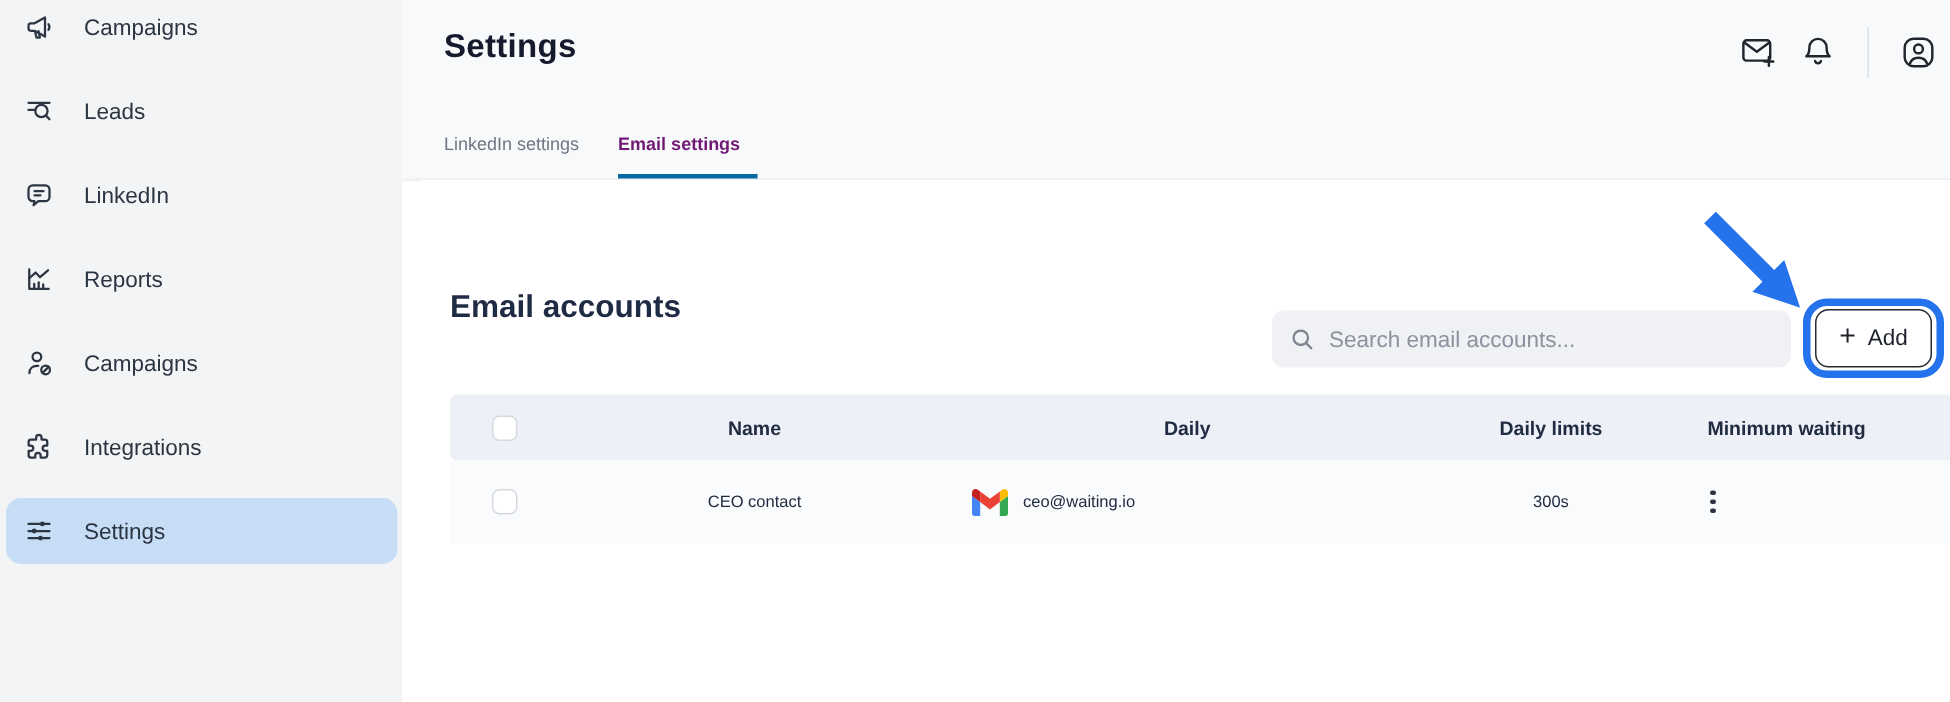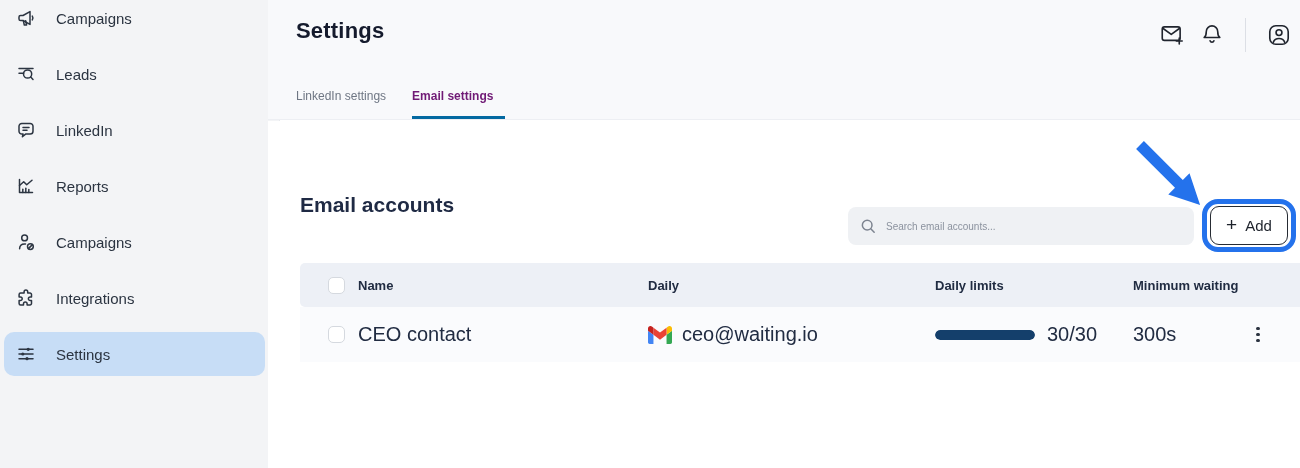--- a/index.html
+++ b/index.html
@@ -48,21 +48,21 @@
   
   .content { position:absolute; left:268px; top:121px; right:0; bottom:0; background:#fff; }
   .section-title { position:absolute; left:32px; top:32px; font-size:21px; font-weight:700; color:#1f2a44;margin-top:40px; }
   .search-box {
     position:absolute; left:580px; top:86px; width:346px; height:38px;
     background:#eff1f4; border-radius:8px; display:flex; align-items:center; padding:0 12px; gap:9px;
   }
   .search-box svg { width:17px; height:17px; flex:0 0 17px; }
   .search-box svg circle, .search-box svg path { fill:none; stroke:#7d8490; stroke-width:1.6; stroke-linecap:round; }
   .search-box input {
-    border:none; outline:none; background:transparent; font-size:10px; width:100%;
+    border:none; outline:none; background:transparent; font-size:15px; width:100%;
     font-family:"Liberation Sans", sans-serif; color:#a16207;
   }
   .search-box input::placeholder { color:#8b929e; }
   
   .annot-box {
     position:absolute; left:934px; top:78px; width:94px; height:53px;
     border:5px solid #2472ec; border-radius:16px; pointer-events:none;
   }
   .add-btn {
     position:absolute; left:942px; top:85px; width:78px; height:39px;
@@ -70,23 +70,24 @@
     display:flex; align-items:center; justify-content:center; gap:8px;
     font-size:15px; color:#1d222b; cursor:pointer;
   }
   .add-btn .plus { font-size:19px; font-weight:400; line-height:1; margin-top:-2px; }
   .annot-arrow { position:absolute; left:858px; top:18px; width:80px; height:70px; pointer-events:none; }
   
   .table { position:absolute; left:32px; top:142px; right:0; }
   .trow {
     display:grid; grid-template-columns:58px 290px 287px 198px 116px 1fr;
     align-items:center;
+    text-align:center;
   }
   .thead { height:44px; background:#edf0f6; border-radius:5px 0 0 5px; font-size:13px; font-weight:700; color:#212c42; }
-  .tbody-row { height:55px; background:#fafbfd; font-size:20px; color:#212c42; }
+  .tbody-row { height:55px; background:#fafbfd; font-size:11px; color:#212c42; }
   .cell-check { padding-left:28px; }
   .checkbox {
     display:block; width:17px; height:17px; background:#fff;
     border:1.5px solid #d5d9df; border-radius:5px; cursor:pointer;
   }
   .cell-email { display:flex; align-items:center; gap:10px; }
   .gmail { width:24px; height:18px; }
   .cell-daily { display:flex; align-items:center; gap:12px; }
   .progress-track { width:100px; height:10px; border-radius:5px; background:#e6eaf0; overflow:hidden; }
   .progress-fill { height:100%; border-radius:5px; background:#143f6b; }
@@ -241,26 +242,20 @@
       <div class="cell-email">
         <svg class="gmail" viewBox="0 0 24 18">
           <path fill="#4285f4" d="M1.636 18h3.819V8.73L0 4.64v11.724C0 17.27.732 18 1.636 18z"></path>
           <path fill="#34a853" d="M18.545 18h3.819C23.268 18 24 17.268 24 16.364V4.64l-5.455 4.09z"></path>
           <path fill="#fbbc04" d="M18.545 1.636v7.095L24 4.64V2.455c0-2.023-2.309-3.177-3.927-1.964z"></path>
           <path fill="#ea4335" d="M5.455 8.727V1.636L12 6.545l6.545-4.909V8.727L12 13.636z"></path>
           <path fill="#c5221f" d="M0 2.455v2.186l5.455 4.09V1.635L3.927.491C2.309-.722 0 .432 0 2.455z"></path>
         </svg>
         <span>ceo@waiting.io</span>
       </div>
-      <div class="cell-daily">
-        <div class="progress-track">
-          <div class="progress-fill" style="width: 100%;"></div>
-        </div>
-        <span>30/30</span>
-      </div>
       <div>300s</div>
       <div class="kebab">
           <i></i>
           <i></i>
           <i></i>
         </div>
     </div>
 
   </div>
 </div>

